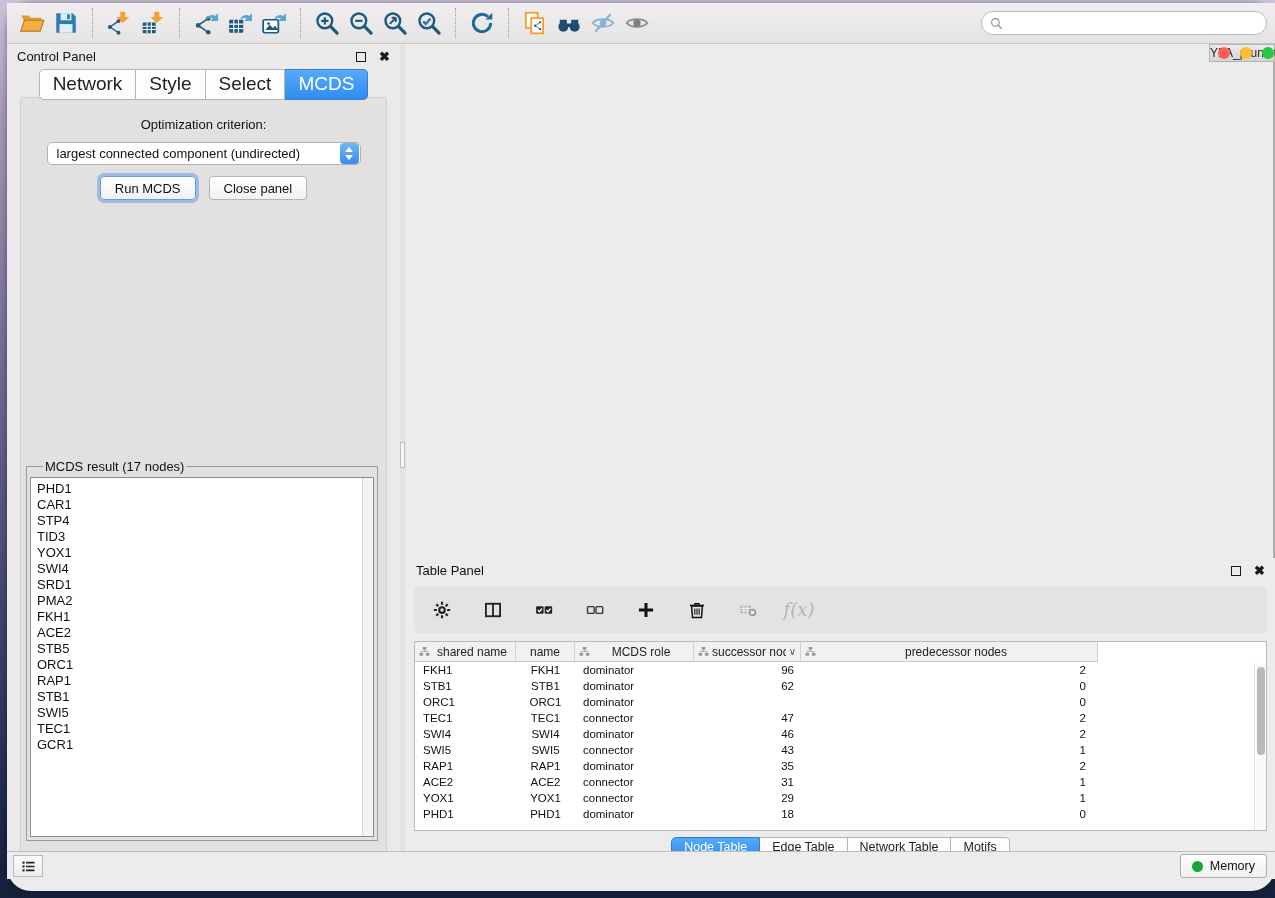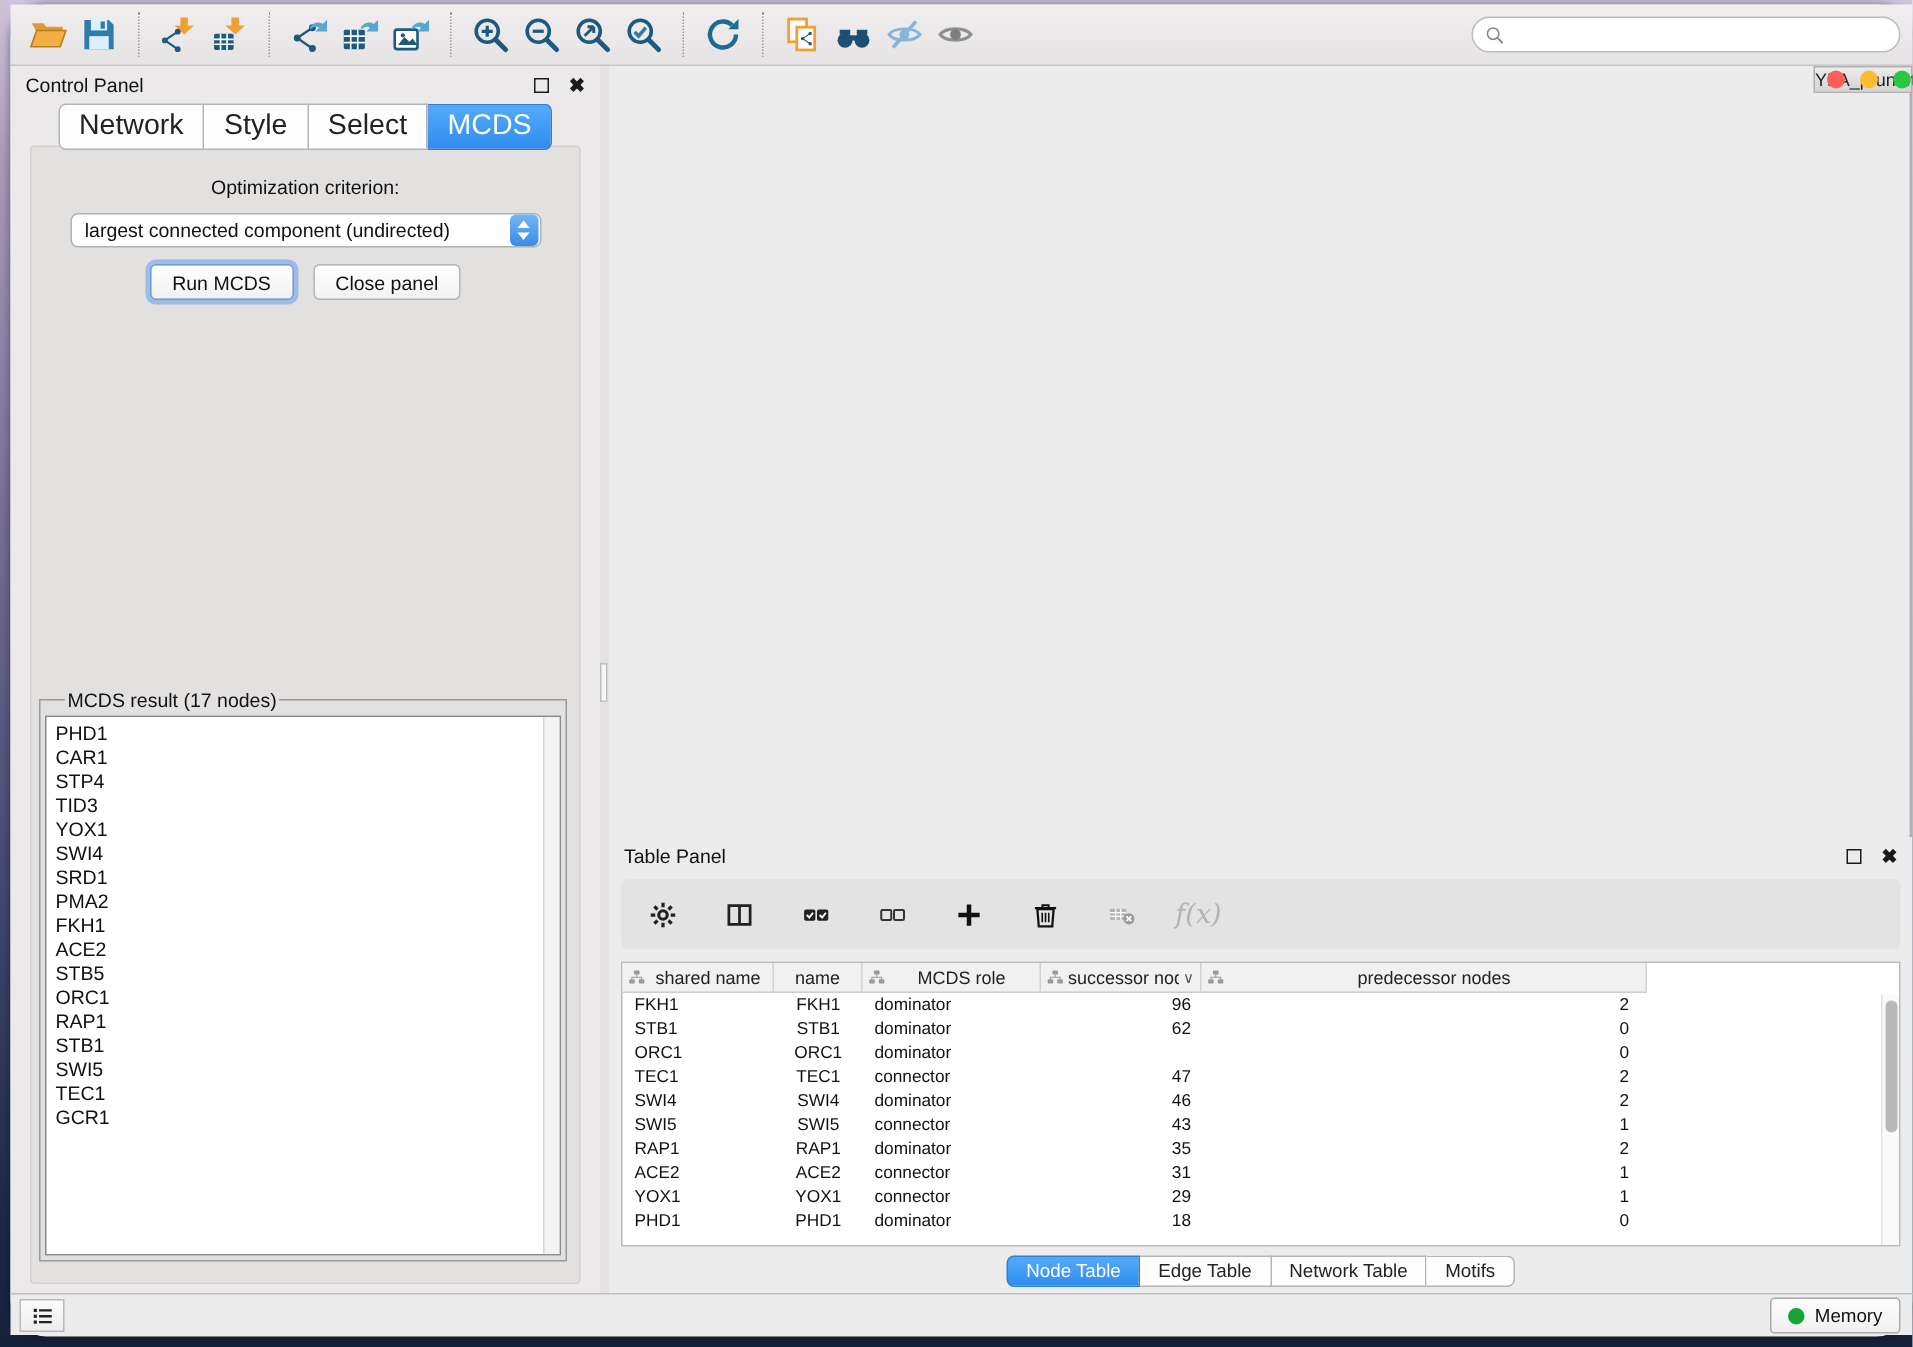--- a/index.html
+++ b/index.html
@@ -83,21 +83,21 @@
   .td.left { padding-left:8px; }
   .td.center { text-align:center; }
   .td.right { text-align:right; padding-right:7px; }
   .td.rightwide { text-align:right; padding-right:12px; }
   .tbl-scroll { position:absolute; top:21px; bottom:0; right:0; width:12px; background:#fafafa; border-left:1px solid #e2e2e2; }
   .tbl-thumb { position:absolute; top:4px; left:2px; width:8px; height:88px; background:#b9b9b9; border-radius:4px; }
   .tbl-tabs { position:absolute; bottom:5px; left:0; right:0; display:flex; justify-content:center; }
   .tbl-tabs .tab { font-size:12.5px; padding:2px 12px 3px; }
 
   
-  .status { position:absolute; bottom:1px; left:0; right:0; height:28px; background:#ececec; border-top:1px solid #bdbdbd; }
+  .status { position:absolute; bottom:12px; left:0; right:0; height:28px; background:#ececec; border-top:1px solid #bdbdbd; }
   .list-btn { position:absolute; left:6px; top:3px; width:30px; height:22px; background:linear-gradient(#fbfbfb,#ededed); border:1px solid #b9b9b9; display:flex; align-items:center; justify-content:center; cursor:pointer; }
   .memory-btn { position:absolute; right:8px; top:2px; height:24px; background:linear-gradient(#fdfdfd,#f0f0f0); border:1px solid #ababab; border-radius:3px; display:flex; align-items:center; gap:7px; padding:0 11px; font-size:12.5px; color:#111; cursor:pointer; }
   .mem-dot { width:11px; height:11px; border-radius:50%; background:#17a53a; }
 </style>
 </head>
 <body>
 
 <div class="window">
 
   <div class="toolbar">

